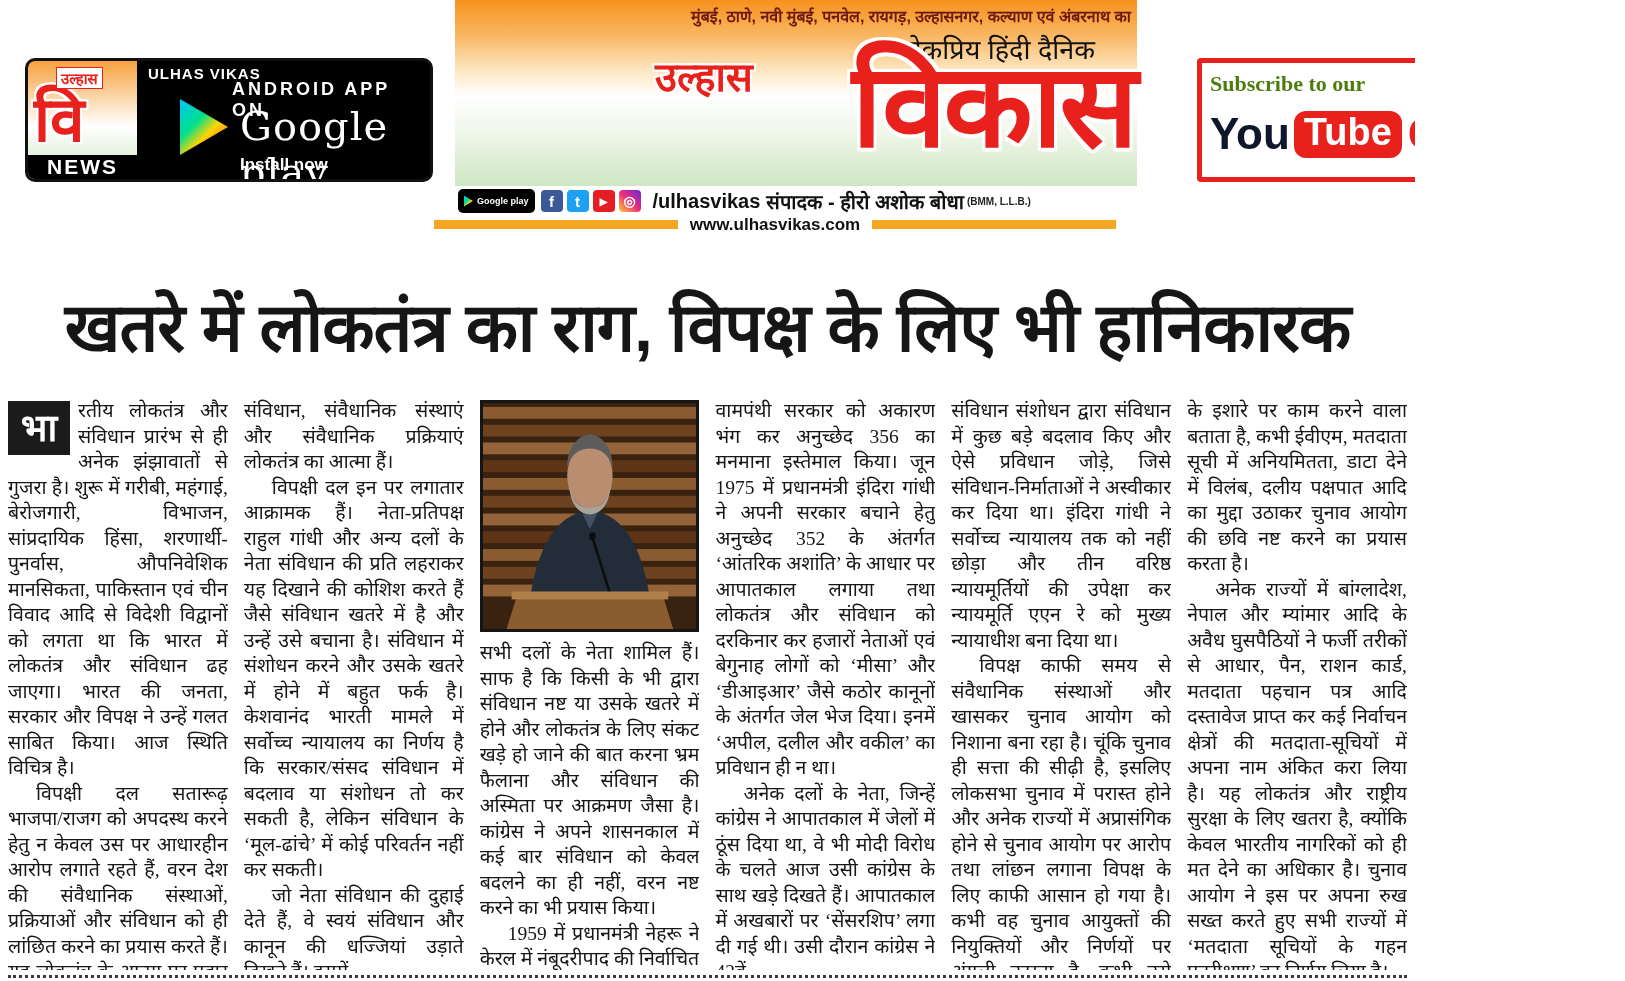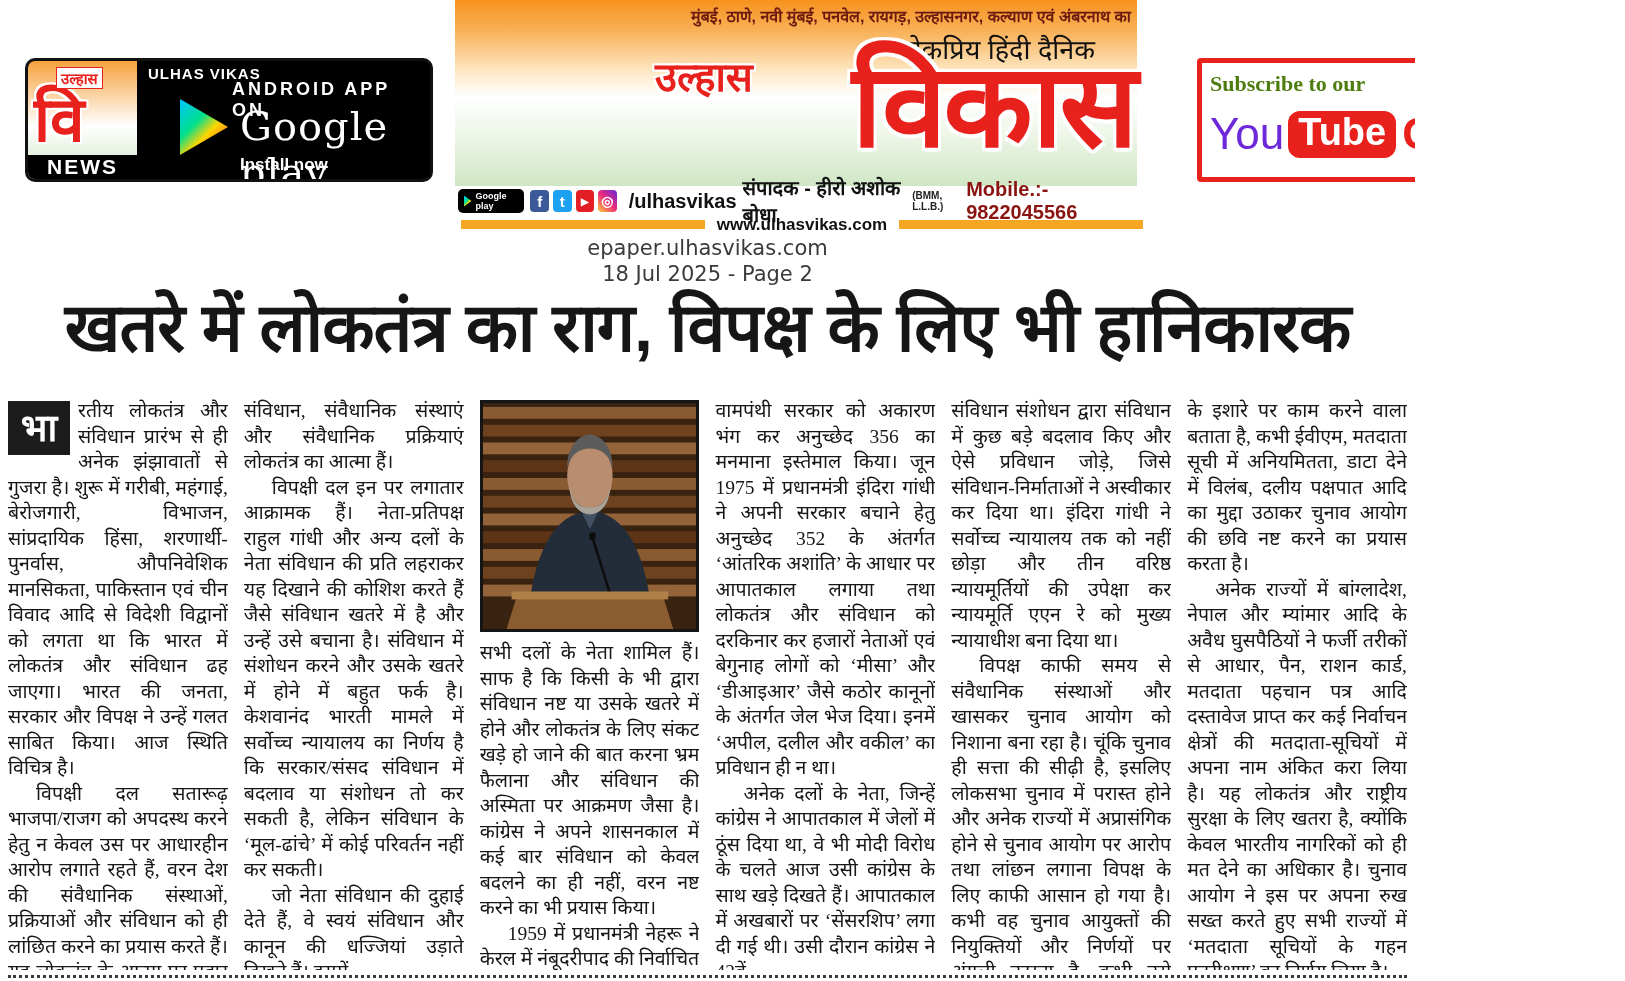--- a/index.html
+++ b/index.html
@@ -43,21 +43,21 @@
     font-family:"DejaVu Serif",serif; letter-spacing:1px; }
   .lb-install { position:absolute; bottom:4px; left:100px; font-weight:900; font-size:17px; }
 
   
   .right-badge { position:absolute; left:1197px; top:58px; width:402px; height:124px;
     background:#fff; border:5px solid #e8211d; border-radius:4px; display:flex; overflow:hidden; }
   .rb-left { flex:1; position:relative; font-family:"Liberation Sans",sans-serif; }
   .rb-sub { position:absolute; top:8px; left:8px; font-weight:bold; font-size:22px; color:#4d7c0f;font-family:Liberation Serif, serif; }
   .rb-brand { position:absolute; top:6px; left:218px; font-weight:900; font-size:23px; letter-spacing:1px; color:#111; }
   .rb-yt { position:absolute; top:46px; left:8px; display:flex; align-items:center; }
-  .rb-you { font-weight:400; font-size:44px; color:#6d28d9; }
+  .rb-you { font-weight:700; font-size:44px; color:#0f172a; }
   .rb-tube { margin-left:4px; background:#e8211d; color:#fff; font-weight:900; font-size:38px;
     border-radius:12px; padding:0 10px 4px 10px; }
   .rb-channel { margin-left:6px; font-weight:900; font-size:44px; color:#e8211d; }
   .rb-logo { width:96px; flex:none; position:relative;
     background:linear-gradient(to bottom,#f6a23e 0%,#ffffff 55%,#cfe6c4 100%); border-left:2px solid #c00; }
   .rb-logo-top { position:absolute; top:4px; left:24px; background:#fff; border:1px solid #e8211d;
     padding:0 3px; font-family:"Liberation Sans",sans-serif; font-weight:900; font-size:13px; color:#e8211d; }
   .rb-logo-letter { position:absolute; top:12px; left:8px; font-family:"Liberation Sans",sans-serif;
     font-weight:900; font-size:56px; color:#e8211d; text-shadow:-2px -2px 0 #fff,2px -2px 0 #fff,-2px 2px 0 #fff,2px 2px 0 #fff; }
   .rb-logo-news { position:absolute; bottom:0; left:0; right:0; background:#000; color:#fff;
@@ -77,21 +77,21 @@
   .ic-fb { background:#3b5998; }
   .ic-tw { background:#1da1f2; }
   .ic-yt { background:#e31e24; font-size:10px; }
   .ic-ig { background:linear-gradient(45deg,#f9ce34,#ee2a7b 50%,#6228d7); font-size:14px; }
   .handle { font-weight:900; font-size:20px; color:#111; margin-left:8px; }
   .editor { font-weight:900; font-size:20px; color:#111; margin-left:6px; }
   .editor-qual { font-weight:bold; font-size:10px; color:#222; margin-left:3px; }
   .mobile { margin-left:auto; font-weight:900; font-size:20px; color:#8a1510; }
 
   
-  .web-bar { position:absolute; left:461px; top:217px; width:682px; height:15px; display:flex; align-items:center; }
+  .web-bar { position:absolute; left:434px; top:217px; width:682px; height:15px; display:flex; align-items:center; }
   .web-rule { flex:1; height:9px; background:#f5a623; }
   .web-url { padding:0 12px; font-family:"Liberation Sans",sans-serif; font-weight:900; font-size:17px; color:#111; }
 
   
   .epaper { position:absolute; left:0; top:236px; width:100%; text-align:center;
     font-family:"DejaVu Sans",sans-serif; color:#3a3a3a; }
   .epaper .l1 { font-size:21px; }
   .epaper .l2 { font-size:21px; margin-top:2px; }
 
   
@@ -163,33 +163,28 @@
       <span class="gp-small-tri"></span>
       <span class="gp-small-txt">Google play</span>
     </span>
     <span class="s-icon ic-fb">f</span>
     <span class="s-icon ic-tw">t</span>
     <span class="s-icon ic-yt">▶</span>
     <span class="s-icon ic-ig">◎</span>
     <span class="handle">/ulhasvikas</span>
     <span class="editor">संपादक - हीरो अशोक बोधा</span>
     <span class="editor-qual">(BMM, L.L.B.)</span>
-    <span class="mobile">Mobile.:- 9822045566</span>
   </div>
 
   <div class="web-bar">
     <span class="web-rule"></span>
     <span class="web-url">www.ulhasvikas.com</span>
     <span class="web-rule"></span>
   </div>
 
-  <div class="epaper">
-    <div class="l1">epaper.ulhasvikas.com</div>
-    <div class="l2">18 Jul 2025 - Page 2</div>
-  </div>
 
   <div class="headline">खतरे में लोकतंत्र का राग, विपक्ष के लिए भी हानिकारक</div>
 
   <div class="body-cols">
 
     <div class="col">
       <p><span class="dropcap">भा</span><span>रतीय लोकतंत्र और संविधान प्रारंभ से ही अनेक झंझावातों से गुजरा है। शुरू में गरीबी, महंगाई, बेरोजगारी, विभाजन, सांप्रदायिक हिंसा, शरणार्थी-पुनर्वास, औपनिवेशिक मानसिकता, पाकिस्तान एवं चीन विवाद आदि से विदेशी विद्वानों को लगता था कि भारत में लोकतंत्र और संविधान ढह जाएगा। भारत की जनता, सरकार और विपक्ष ने उन्हें गलत साबित किया। आज स्थिति विचित्र है।</span></p>
       <p class="indent">विपक्षी दल सतारूढ़ भाजपा/राजग को अपदस्थ करने हेतु न केवल उस पर आधारहीन आरोप लगाते रहते हैं, वरन देश की संवैधानिक संस्थाओं, प्रक्रियाओं और संविधान को ही लांछित करने का प्रयास करते हैं। यह लोकतंत्र के आत्मा पर प्रहार करने जैसा है।</p>
     </div>
 

